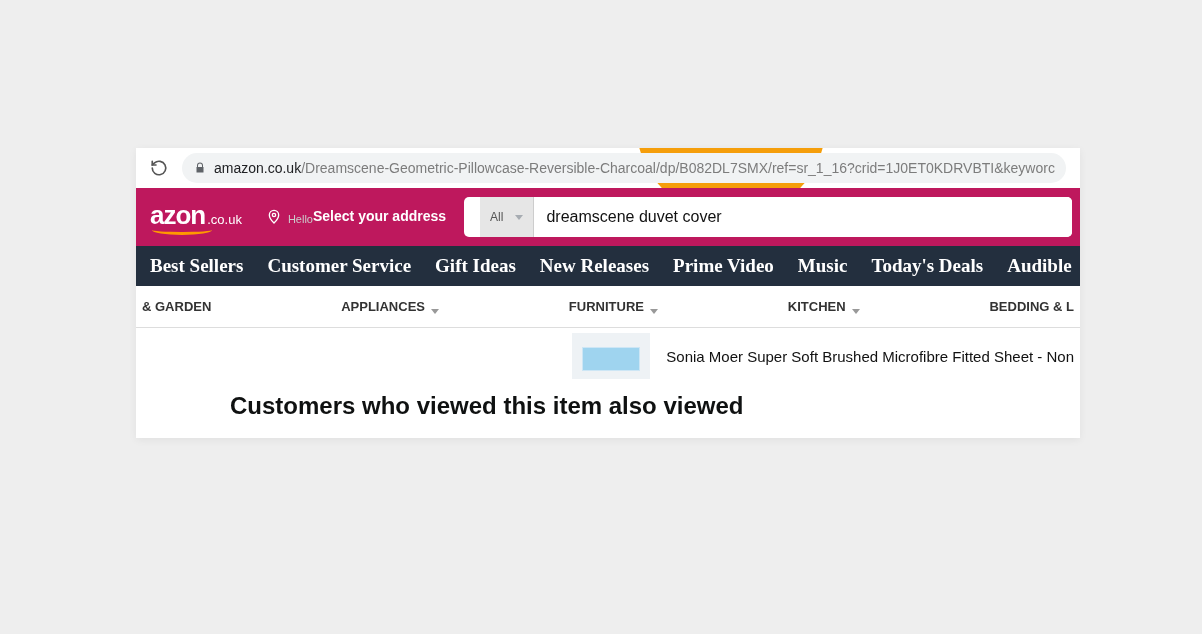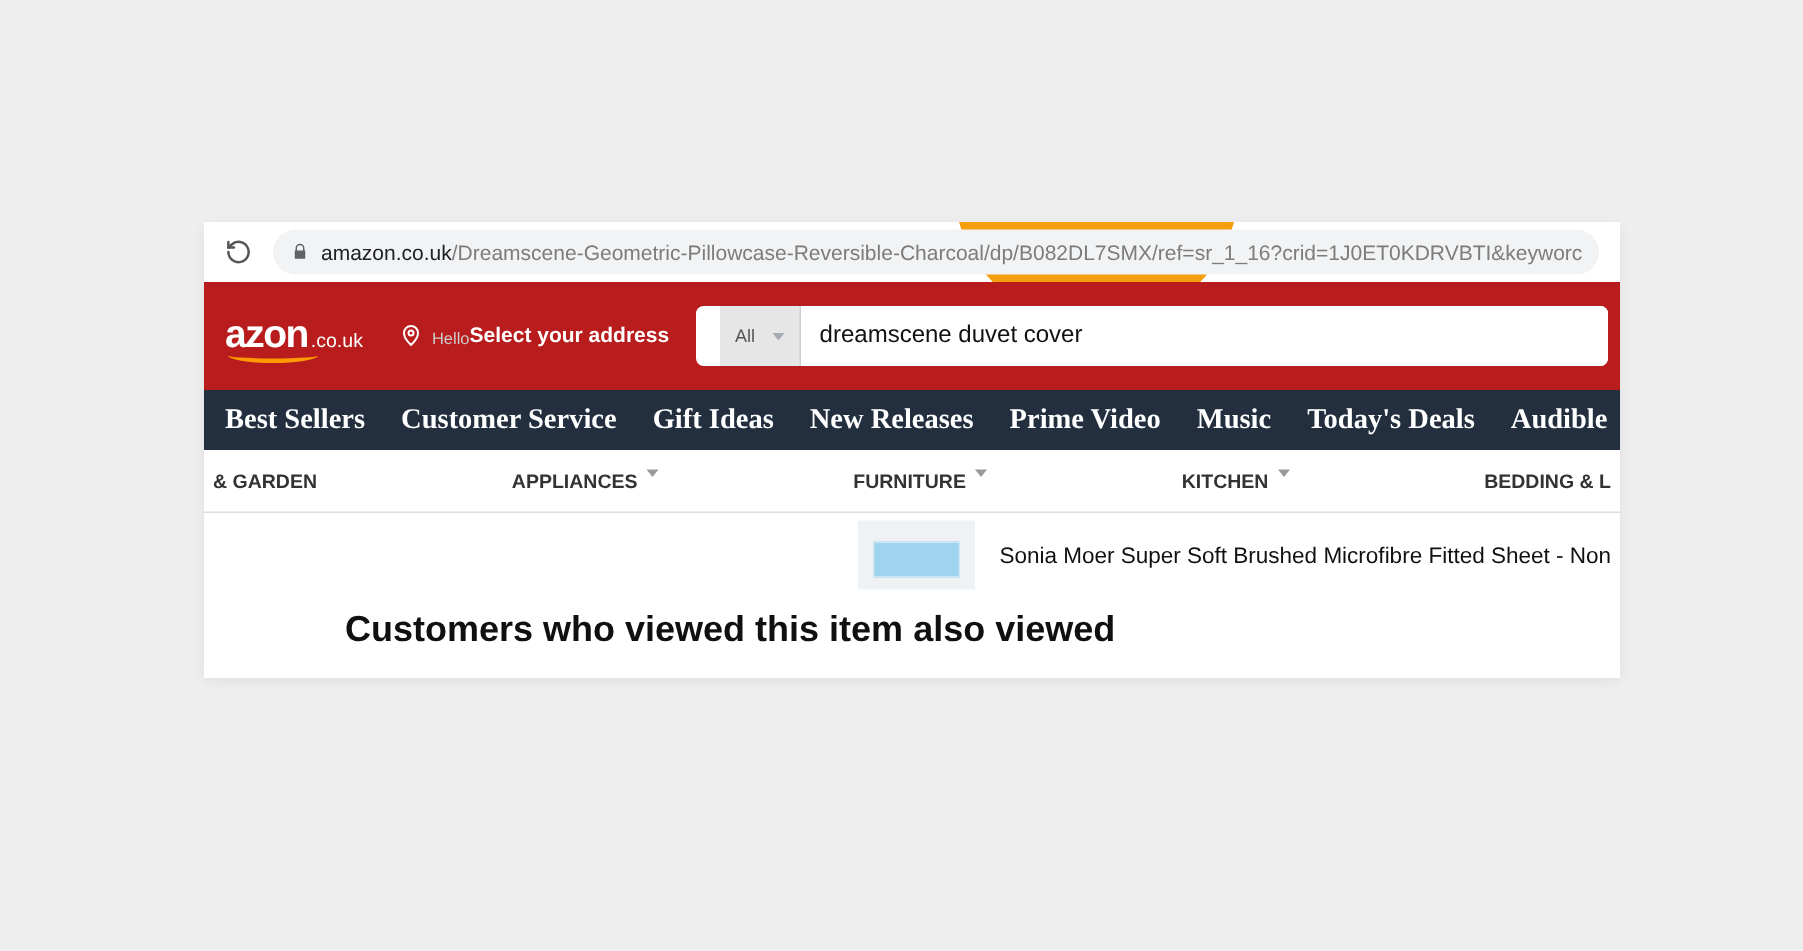--- a/index.html
+++ b/index.html
@@ -74,22 +74,22 @@
   }
   .bm-item { display: flex; align-items: center; gap: 6px; }
   .bolt-icon { color: #7c4dff; font-size: 14px; }
   .gear-outline {
     width: 14px; height: 14px; border: 1.3px solid #5f6368; border-radius: 50%;
     display: inline-flex; align-items: center; justify-content: center;
   }
   .gear-outline::after { content:""; width:5px; height:5px; border:1.3px solid #5f6368; border-radius:50%; }
 
   .amz-header {
-    background: #b91c1c;
-    height: 72px;
+    background: #be185d;
+    height: 58px;
     display: flex;
     align-items: center;
     padding: 0 8px;
     gap: 12px;
     position: relative;
     z-index: 3;
   }
   .logo-box {
     display: flex;
     align-items: baseline;
@@ -178,21 +178,21 @@
     height: 42px;
     border-bottom: 1px solid #ddd;
     display: flex;
     align-items: center;
     justify-content: space-between;
     padding: 0 6px;
     font-size: 13px;
     font-weight: 700;
     color: #333;
   }
-  .subnav-item { display:flex; align-items:flex-start; gap:6px; white-space:nowrap; }
+  .subnav-item { display:flex; align-items:flex-end; gap:6px; white-space:nowrap; }
   .subnav .caret-down { border-top-color: #999; }
 
   .product-strip {
     display: flex;
     align-items: center;
     gap: 16px;
     padding: 6px 6px;
     height: 56px;
   }
   .thumb {

